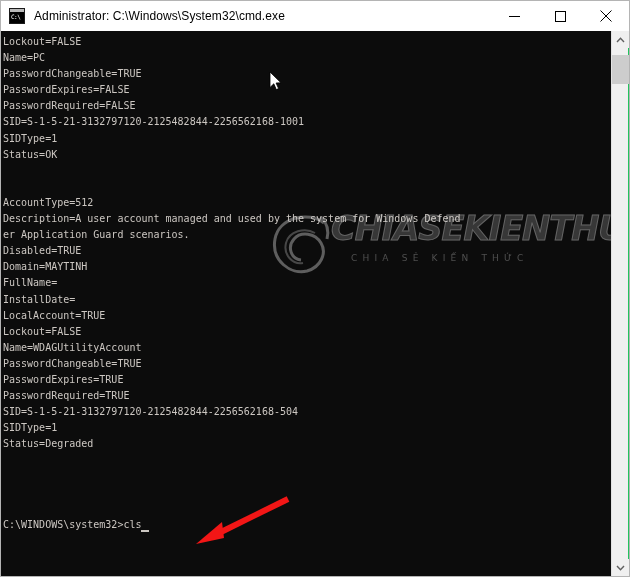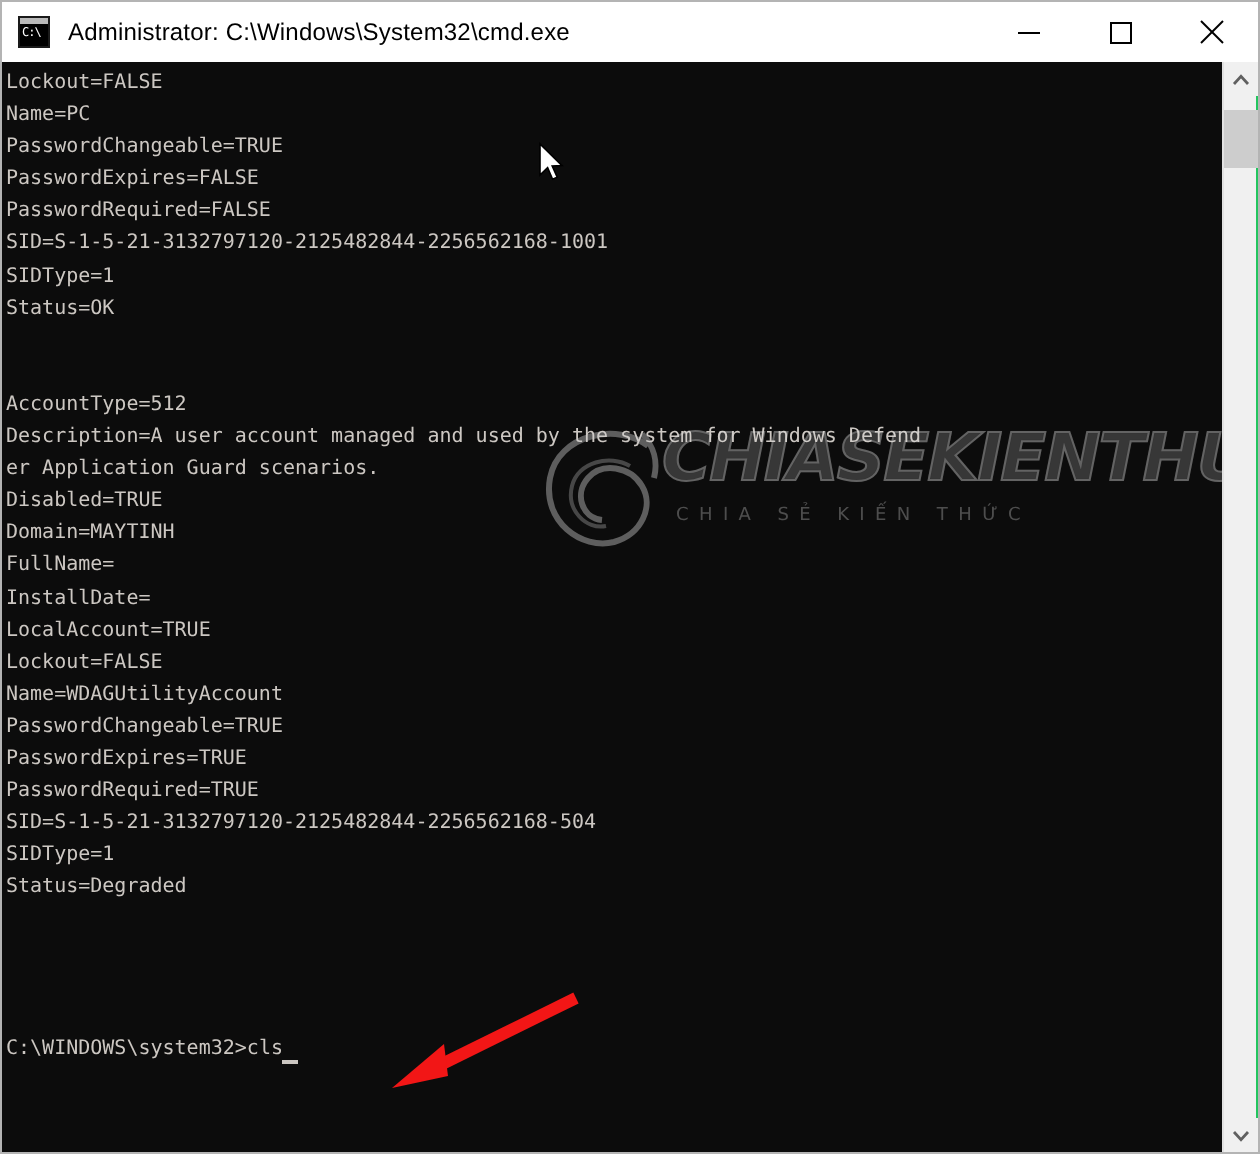--- a/index.html
+++ b/index.html
@@ -150,21 +150,21 @@
     letter-spacing: -1px;
     color: transparent;
     -webkit-text-stroke: 1px #dcdcdc;
     text-shadow: 0 0 1px rgba(220,220,220,0.5);
     white-space: nowrap;
     transform: scaleX(1.02);
     transform-origin: left top;
   }
   .wm-sub {
     position: absolute;
-    left: 69px;
+    left: 82px;
     top: 44px;
     font-family: "DejaVu Sans", sans-serif;
     font-size: 9px;
     letter-spacing: 5.2px;
     color: #a8a8a8;
     white-space: nowrap;
   }
 
   
   .mousecursor {

